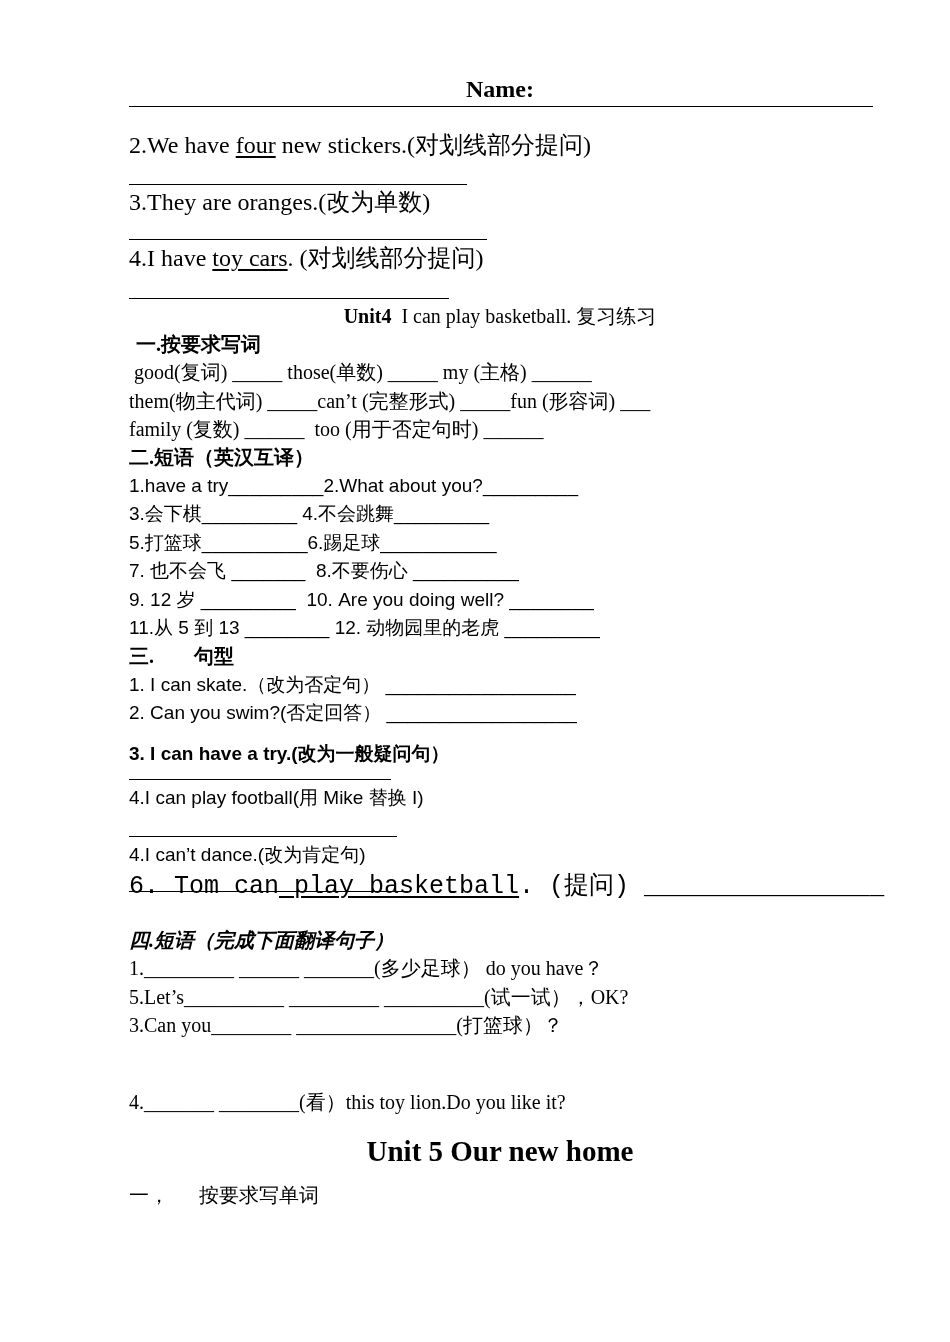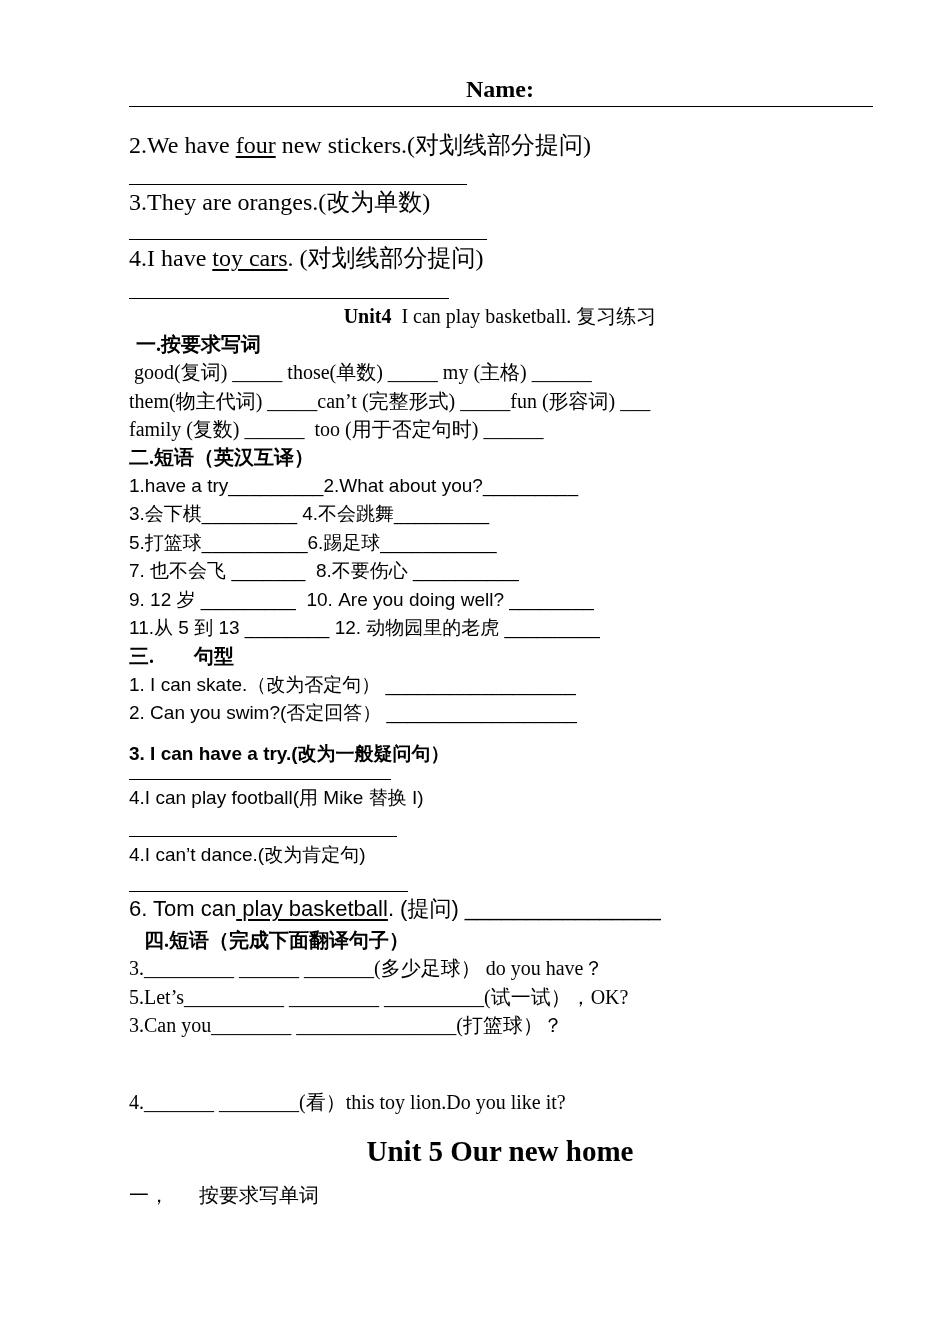--- a/index.html
+++ b/index.html
@@ -51,22 +51,22 @@
 <div class="abs med sans" style="left:129px; top:700px; font-size:19px;">2. Can you swim?(否定回答） __________________</div>
 <div class="abs med sans" style="left:129px; top:741px; font-size:19px;font-weight:bold;">3. I can have a try.(改为一般疑问句）</div>
 <div class="rule" style="left:129px; top:779px; width:262px;"></div>
 
 <div class="abs med sans" style="left:129px; top:785px; font-size:19px;">4.I can play football(用 Mike 替换 I)</div>
 <div class="rule" style="left:129px; top:836px; width:268px;"></div>
 
 <div class="abs med sans" style="left:129px; top:842px; font-size:19px;">4.I can’t dance.(改为肯定句)</div>
 <div class="rule" style="left:129px; top:891px; width:279px;"></div>
 
-<div class="abs med sans" style="left:129px; top:896px; font-size:22px;"><span>6. Tom can</span><span class="u"> play basketball</span><span>. (提问) ________________</span></div>
+<div class="abs med sans" style="left:129px; top:874px; font-size:25px;font-family:Liberation Mono, monospace;"><span>6. Tom can</span><span class="u"> play basketball</span><span>. (提问) ________________</span></div>
 
-<div class="abs med bold" style="left:144px; top:927px;">四.短语（完成下面翻译句子）</div>
-<div class="abs med" style="left:129px; top:955px;">3._________ ______ _______(多少足球） do you have？</div>
+<div class="abs med bold" style="left:129px; top:927px;font-style:italic;">四.短语（完成下面翻译句子）</div>
+<div class="abs med" style="left:129px; top:955px;">1._________ ______ _______(多少足球） do you have？</div>
 <div class="abs med" style="left:129px; top:984px;">5.Let’s__________ _________ __________(试一试），OK?</div>
 <div class="abs med" style="left:129px; top:1012px;">3.Can you________ ________________(打篮球）？</div>
 <div class="abs med" style="left:129px; top:1041px;margin-top:48px;">4._______ ________(看）this toy lion.Do you like it?</div>
 
 <div class="abs unit5" style="top:1135px;">Unit 5 Our new home</div>
 <div class="abs med" style="left:129px; top:1182px;">一，      按要求写单词</div>
 
 </body></html>

